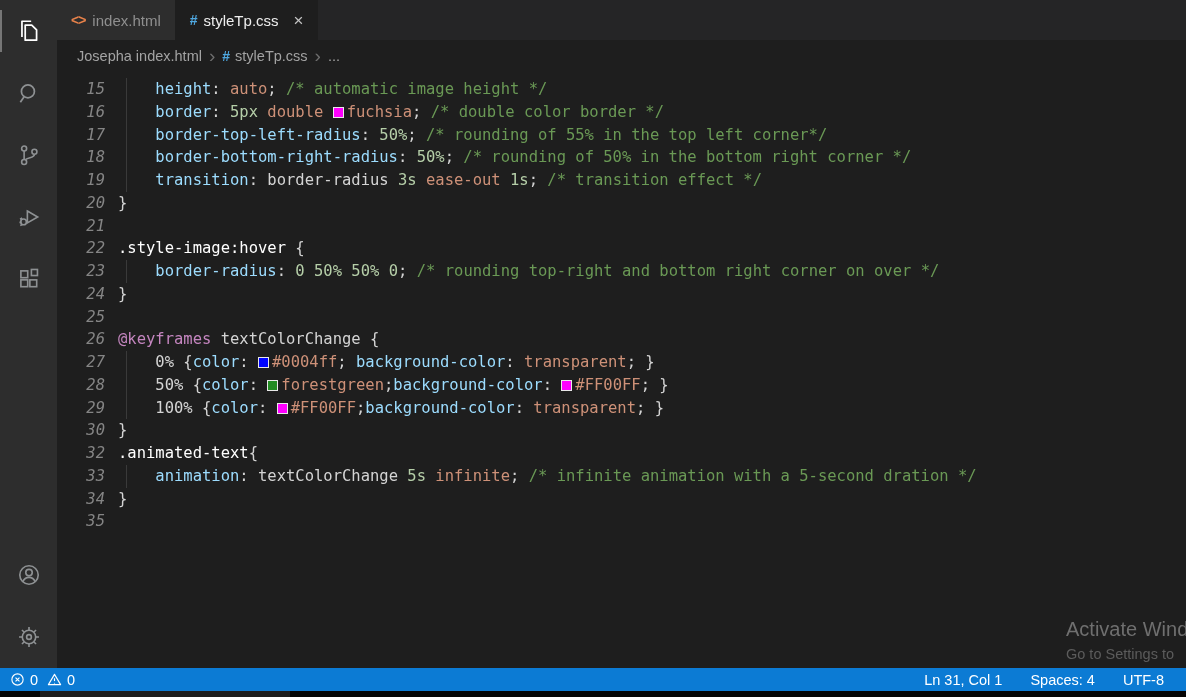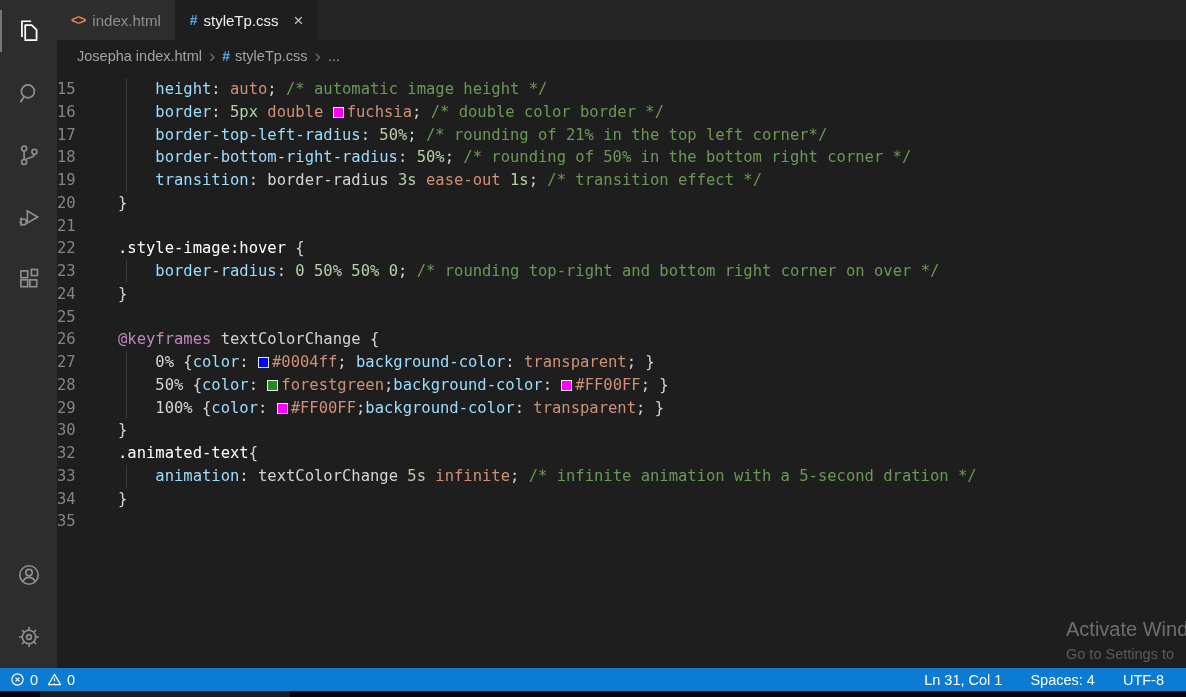--- a/index.html
+++ b/index.html
@@ -29,21 +29,21 @@
   
   .breadcrumbs { height:32px; display:flex; align-items:center; padding-left:20px; gap:7px; font-size:14.5px; color:#a3a3a3; background:#1e1e1e; flex:none; }
   .crumb { display:flex; align-items:center; gap:5px; cursor:pointer; }
   .crumb-sep { color:#6e6e6e; font-size:19px; line-height:1; padding-bottom:2px; }
   .crumb .crumb-icon { font-weight:bold; font-size:14px; }
 
   
   .editor { position:relative; flex:1; overflow:hidden; padding-top:6px; background:#1e1e1e; }
   .code-line { display:flex; height:22.75px; line-height:22.75px;
     font-family:"DejaVu Sans Mono","Liberation Mono",monospace; font-size:15.5px; }
-  .gutter { width:61px; flex:none; text-align:left; padding-right:13px; color:#858585; }
+  .gutter { width:61px; flex:none; text-align:right; padding-right:13px; color:#858585;font-style:italic; }
   .gutter.active { color:#c6c6c6; }
   .code-content { position:relative; flex:1; white-space:pre; color:#d4d4d4; }
   .code-line.g .code-content::before { content:""; position:absolute; left:8px; top:0; bottom:0; width:1px; background:#3a3a3a; }
   .code-line.cur .code-content::after { content:""; position:absolute; left:-10px; right:0; top:0; bottom:0;
     border:1px solid #323232; pointer-events:none; }
   .tk-p { color:#9cdcfe; } 
   .tk-v { color:#ce9178;margin-top:36px; } 
   .tk-n { color:#b5cea8; } 
   .tk-c { color:#6a9955; } 
   .tk-w { color:#d4d4d4; } 
@@ -173,21 +173,21 @@
             <div class="code-line g">
               <div class="gutter">15</div>
               <div class="code-content"><span class="tk-w">    </span><span class="tk-p">height</span><span class="tk-w">: </span><span class="tk-v">auto</span><span class="tk-w">; </span><span class="tk-c">/* automatic image height */</span></div>
             </div>
             <div class="code-line g">
               <div class="gutter">16</div>
               <div class="code-content"><span class="tk-w">    </span><span class="tk-p">border</span><span class="tk-w">: </span><span class="tk-n">5px</span><span class="tk-w"> </span><span class="tk-v">double</span><span class="tk-w"> </span><span class="swatch" style="background: rgb(255, 0, 255);"></span><span class="tk-v">fuchsia</span><span class="tk-w">; </span><span class="tk-c">/* double color border */</span></div>
             </div>
             <div class="code-line g">
               <div class="gutter">17</div>
-              <div class="code-content"><span class="tk-w">    </span><span class="tk-p">border-top-left-radius</span><span class="tk-w">: </span><span class="tk-n">50%</span><span class="tk-w">; </span><span class="tk-c">/* rounding of 21% in the top left corner*/</span></div>
+              <div class="code-content"><span class="tk-w">    </span><span class="tk-p">border-top-left-radius</span><span class="tk-w">: </span><span class="tk-n">50%</span><span class="tk-w">; </span><span class="tk-c">/* rounding of 55% in the top left corner*/</span></div>
             </div>
             <div class="code-line g">
               <div class="gutter">18</div>
               <div class="code-content"><span class="tk-w">    </span><span class="tk-p">border-bottom-right-radius</span><span class="tk-w">: </span><span class="tk-n">50%</span><span class="tk-w">; </span><span class="tk-c">/* rounding of 50% in the bottom right corner */</span></div>
             </div>
             <div class="code-line g">
               <div class="gutter">19</div>
               <div class="code-content"><span class="tk-w">    </span><span class="tk-p">transition</span><span class="tk-w">: border-radius </span><span class="tk-n">3s</span><span class="tk-w"> </span><span class="tk-v">ease-out</span><span class="tk-w"> </span><span class="tk-n">1s</span><span class="tk-w">; </span><span class="tk-c">/* transition effect */</span></div>
             </div>
             <div class="code-line">

